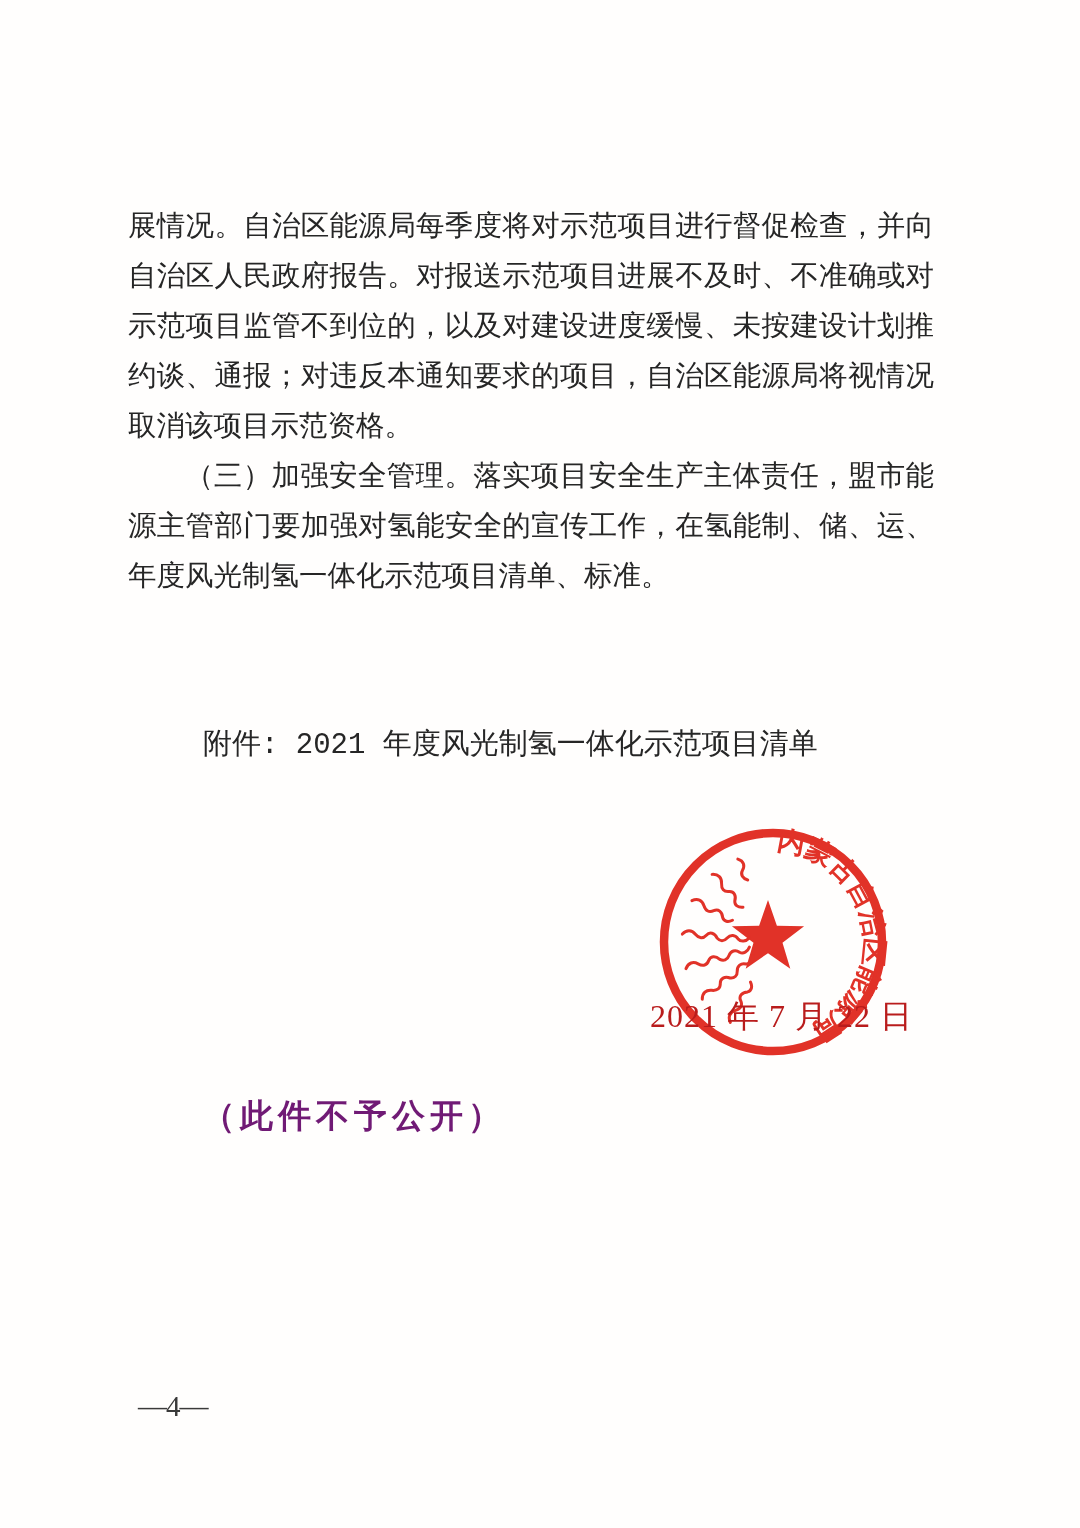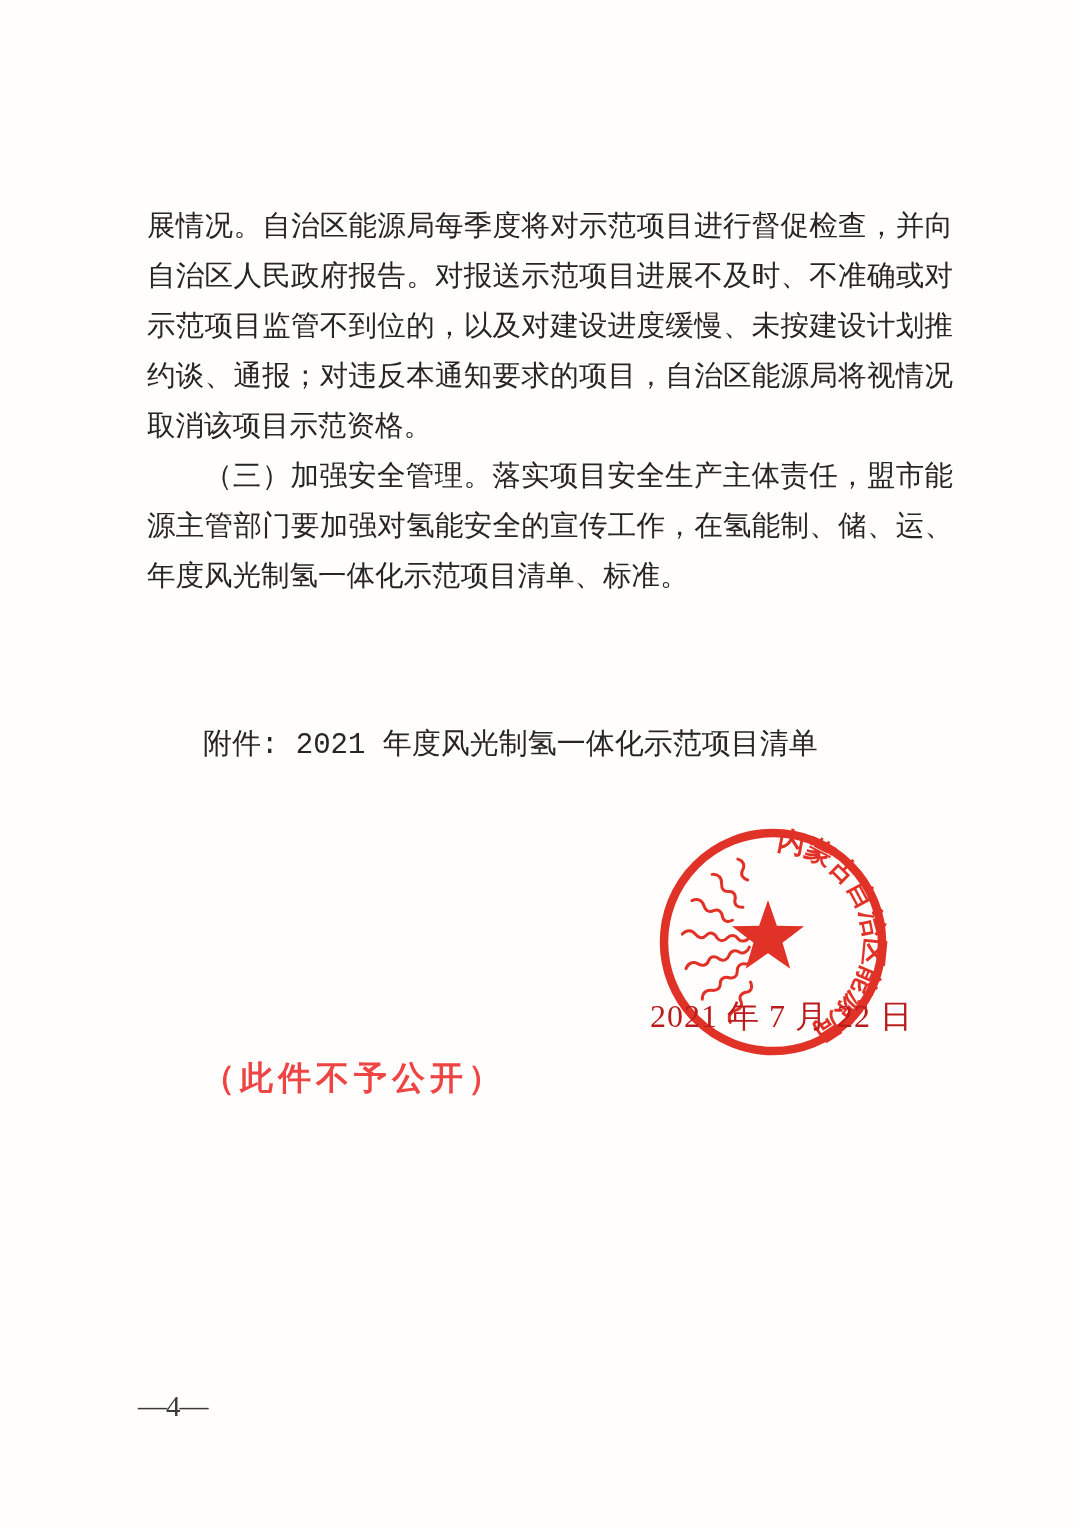--- a/index.html
+++ b/index.html
@@ -8,21 +8,21 @@
     position: relative;
     width: 1080px;
     height: 1528px;
     background: #fffefd;
     font-family: "Liberation Serif", "DejaVu Serif", serif;
     color: #262626;
     overflow: hidden;
   }
   .body-text {
     position: absolute;
-    left: 147px;
+    left: 128px;
     top: 201px;
     width: 806px;
     font-size: 28.5px;
     line-height: 50px;
   }
   .line { text-align: justify; }
   .line.just { text-align-last: justify; }
   .line.indent { text-indent: 57px; font-family: Liberation Serif, serif; }
   .attachment {
     position: absolute;
@@ -52,25 +52,25 @@
     font-size: 32px;
     color: #b91c1c;
     letter-spacing: 1px;
     z-index: 2;
     text-align: center;
     white-space: nowrap;
   }
   .confidential {
     position: absolute;
     left: 202px;
-    top: 1056px;
+    top: 1094px;
     font-size: 33px;
     font-weight: bold;
     letter-spacing: 5px;
-    color: #ef4444;
+    color: #701a75;
   }
   .pagenum {
     position: absolute;
     left: 138px;
     top: 1390px;
     font-size: 29px;
     color: #3a3a3a;
     letter-spacing: -1px;
   }
 </style>

